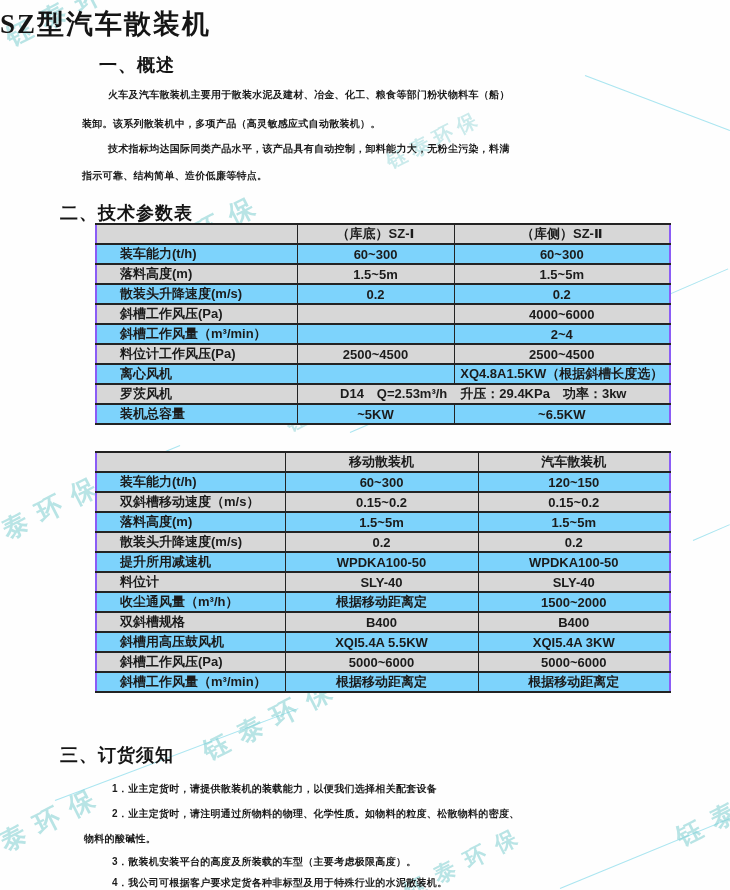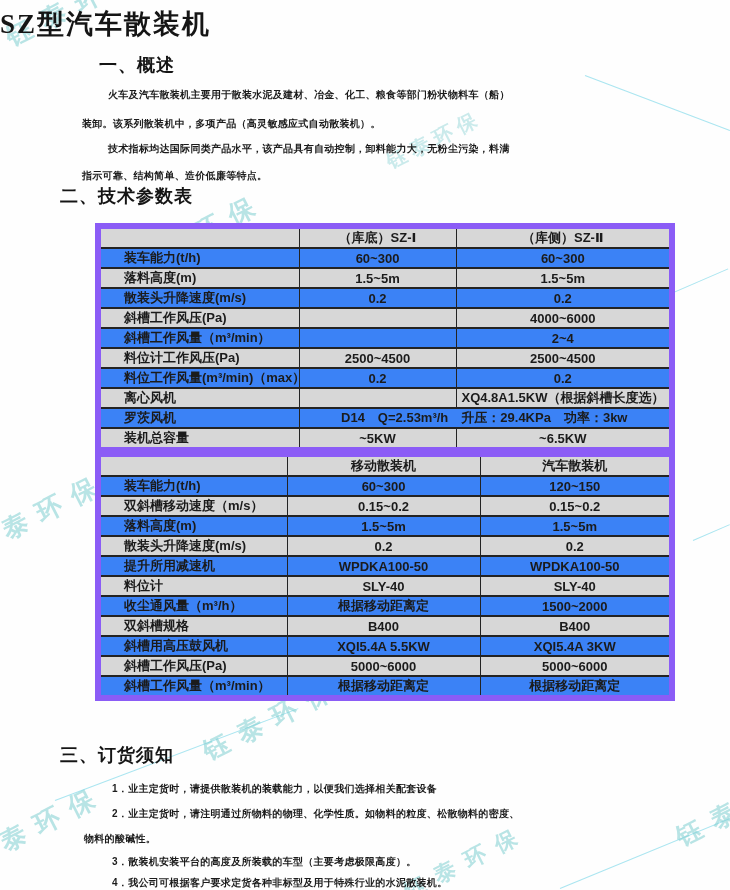--- a/index.html
+++ b/index.html
@@ -38,36 +38,36 @@
   .l6{left:55px;top:800px;width:260px;transform:rotate(-20.7deg);}
   .l7{left:560px;top:888px;width:184px;transform:rotate(-22.4deg);}
   
   .title{
     position:absolute;left:0;right:0;top:6px;
     font-family:"Liberation Serif","DejaVu Serif",serif;
     font-size:27px;font-weight:bold;letter-spacing:2px;color:#151515;
   }
   .sec-h{position:absolute;font-size:18px;font-weight:bold;color:#151515;letter-spacing:1px;}
   .sec1{left:60px;top:53px;margin-left:39px;}
-  .sec2{left:60px;top:184px;}
+  .sec2{left:60px;top:201px;}
   .sec3{left:60px;top:743px;}
   .bl{position:absolute;font-size:10px;font-weight:bold;letter-spacing:0.3px;white-space:nowrap;color:#1b1b1b;}
   .ov0{left:108px;top:88px;}
   .ov1{left:82px;top:117px;}
   .ov2{left:108px;top:142px;}
   .ov3{left:82px;top:169px;}
   .or0{left:112px;top:782px;}
   .or1{left:112px;top:807px;}
   .or2{left:84px;top:832px;}
   .or3{left:112px;top:855px;}
   .or4{left:112px;top:876px;}
   
   table.spec{
     position:absolute;left:95px;border-collapse:collapse;table-layout:fixed;
-    border:6px solid #8b5cf6;background:#3b82f6;
+    border:2px solid #8b5cf6;background:#7dd3fc;
   }
   .t1{top:223px;width:574px;}
   .t2{top:451px;width:574px;}
   table.spec th,table.spec td{
     border-left:1px solid #232323;border-right:1px solid #232323;
     border-top:2px solid #232323;border-bottom:2px solid #232323;
     font-size:13px;font-weight:bold;text-align:center;
     padding:0 5px;overflow:hidden;white-space:nowrap;color:#1b1b1b;
   }
   .t1 th{height:18px;background:#d7d7d7;}
@@ -150,25 +150,20 @@
           <td class="lbl">斜槽工作风量（m³/min）</td>
           <td></td>
           <td>2~4</td>
         </tr>
         <tr>
           <td class="lbl">料位计工作风压(Pa)</td>
           <td>2500~4500</td>
           <td>2500~4500</td>
         </tr>
         <tr>
-          <td class="lbl">料位工作风量(m³/min)（max）</td>
-          <td>0.2</td>
-          <td>0.2</td>
-        </tr>
-        <tr>
           <td class="lbl">离心风机</td>
           <td></td>
           <td>XQ4.8A1.5KW（根据斜槽长度选）</td>
         </tr>
         <tr>
           <td class="lbl">罗茨风机</td>
           <td colspan="2">D14　Q=2.53m³/h　升压：29.4KPa　功率：3kw</td>
         </tr>
         <tr>
           <td class="lbl">装机总容量</td>

